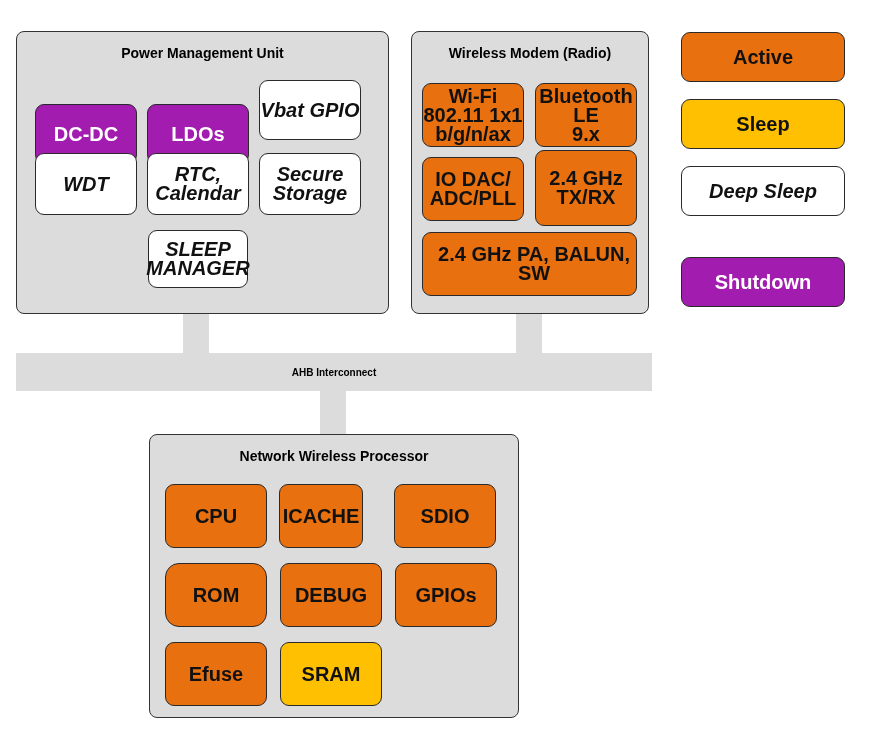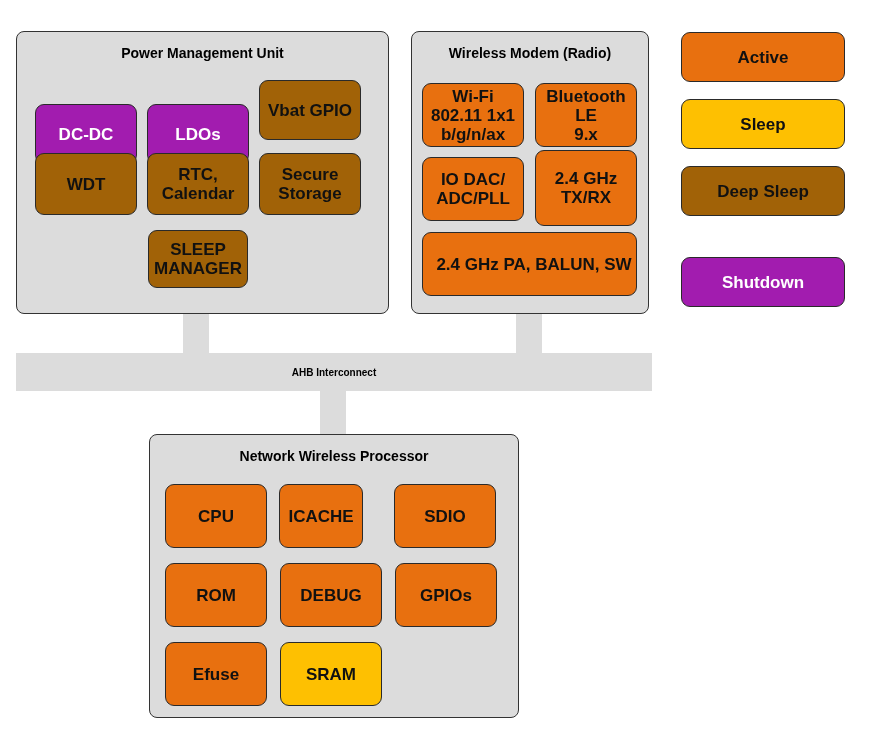--- a/index.html
+++ b/index.html
@@ -2,24 +2,24 @@
 <html><head>
 <meta charset="utf-8">
 <style>
   html, body { margin:0; padding:0; background:#ffffff; }
   body { width:879px; height:746px; position:relative; overflow:hidden;
          font-family:"Liberation Sans", sans-serif; font-weight:bold; color:#000; }
   .group { position:absolute; background:#dcdcdc; border:1.5px solid #333; border-radius:8px; box-sizing:border-box; }
   .group-title { position:absolute; left:0; right:0; text-align:center; font-size:14px; }
   .blk { position:absolute; border:1.5px solid #2a2a2a; border-radius:9px; box-sizing:border-box;
          display:flex; align-items:center; justify-content:center; text-align:center;
-         font-size:17px; line-height:19px; white-space:pre-line; }
+         font-size:20px; line-height:19px; white-space:pre-line; }
   .active { background:#e8700f; color:#111; }
   .sleep { background:#fec001; color:#111; }
-  .deep { background:#a16207; color:#111; }
+  .deep { background:#ffffff; color:#111;font-style:italic; }
   .shutdown { background:#a21caf; color:#fff;margin-top:24px; }
   .bus { position:absolute; background:#dcdcdc; }
   .bus-label { position:absolute; left:0; right:0; top:0; bottom:0; display:flex; align-items:center; justify-content:center; font-size:10px; }
 </style>
 </head>
 <body>
 
 <div class="bus" style="left:183px;top:312px;width:26px;height:44px;"></div>
 <div class="bus" style="left:516px;top:312px;width:26px;height:44px;"></div>
 <div class="bus" style="left:320px;top:390px;width:26px;height:46px;"></div>
@@ -62,18 +62,18 @@
   <div class="blk sleep" style="left:681px;top:99px;width:164px;height:50px;">Sleep</div>
   <div class="blk deep" style="left:681px;top:166px;width:164px;height:50px;">Deep Sleep</div>
   <div class="blk shutdown" style="left:681px;top:233px;width:164px;height:50px;">Shutdown</div>
 </div>
 
 <div class="group" style="left:149px;top:434px;width:370px;height:284px;">
   <div class="group-title" style="top:13px;">Network Wireless Processor</div>
   <div class="blk active" style="left:15px;top:49px;width:102px;height:64px;">CPU</div>
   <div class="blk active" style="left:129px;top:49px;width:84px;height:64px;">ICACHE</div>
   <div class="blk active" style="left:244px;top:49px;width:102px;height:64px;">SDIO</div>
-  <div class="blk active" style="left:15px;top:128px;width:102px;height:64px;">ROM</div>
+  <div class="blk active" style="left:15px;top:128px;width:102px;height:64px;border-radius:14px;">ROM</div>
   <div class="blk active" style="left:130px;top:128px;width:102px;height:64px;">DEBUG</div>
   <div class="blk active" style="left:245px;top:128px;width:102px;height:64px;">GPIOs</div>
   <div class="blk active" style="left:15px;top:207px;width:102px;height:64px;">Efuse</div>
   <div class="blk sleep" style="left:130px;top:207px;width:102px;height:64px;">SRAM</div>
 </div>
 
 </body></html>

